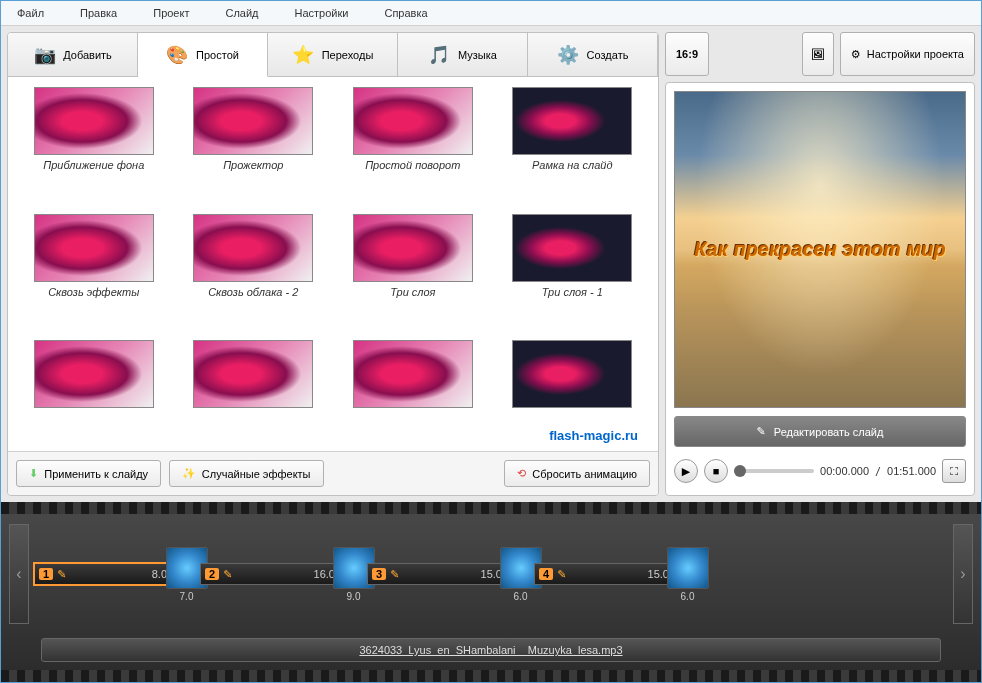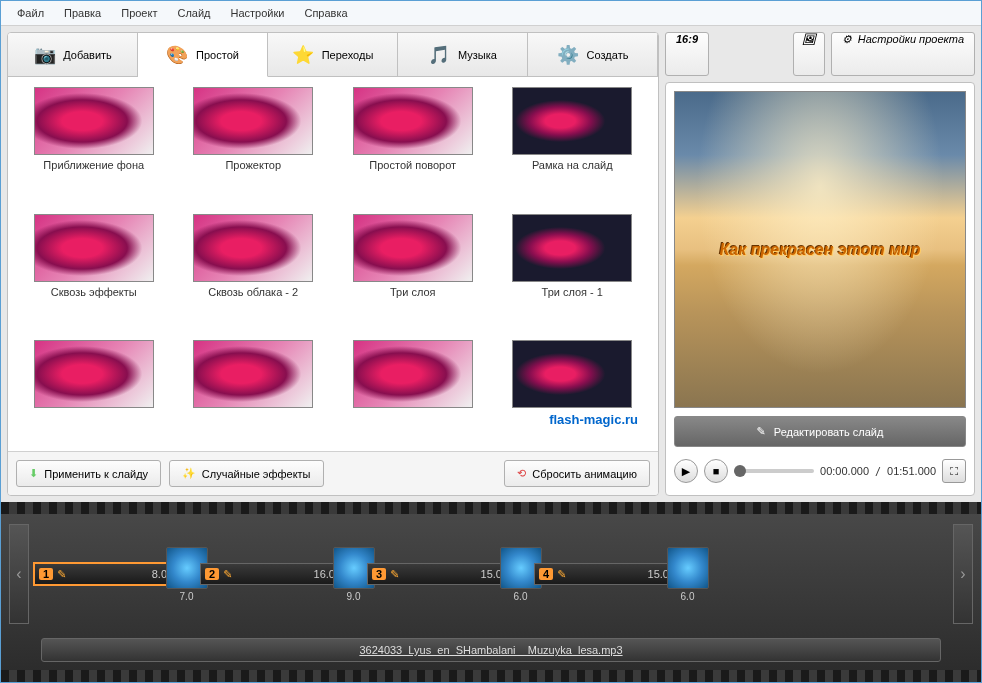--- a/index.html
+++ b/index.html
@@ -2,46 +2,46 @@
 <html><head>
 <meta charset="utf-8">
 <style>
 * { margin: 0; padding: 0; box-sizing: border-box; font-family: Tahoma, Arial, sans-serif; font-size: 11px; }
 body { background: #f0f0f0; display: flex; align-items: center; justify-content: center; height: 100vh; }
 .window { width: 982px; height: 683px; background: #fff; border: 1px solid #5a9fd4; box-shadow: 0 4px 20px rgba(0,0,0,0.3); display: flex; flex-direction: column; }
 .titlebar { background: linear-gradient(#7cc4e8, #5ab0e0); height: 24px; display: flex; align-items: center; padding: 0 4px; color: #fff; }
 .titlebar-icon { width: 16px; height: 16px; background: radial-gradient(circle, #ffcc00, #ff6600); border-radius: 50%; margin-right: 6px; }
 .titlebar-text { flex: 1; font-weight: bold; text-shadow: 0 1px 1px rgba(0,0,0,0.2); }
 .win-btn { width: 22px; height: 16px; background: rgba(255,255,255,0.3); margin-left: 2px; display: flex; align-items: center; justify-content: center; cursor: pointer; color: #fff; font-size: 10px; }
-.menubar { background: #f5f8fb; padding: 4px 8px; display: flex; gap: 4px; border-bottom: 1px solid #d0d0d0; }
+.menubar { background: #f5f8fb; padding: 4px 8px; display: flex; gap: 20px; border-bottom: 1px solid #d0d0d0; }
 .menu-item { padding: 2px 8px; cursor: pointer; color: #333; }
 .main { flex: 1; display: flex; background: #e8e8e8; padding: 6px; gap: 6px; overflow: hidden; }
 .left-panel { flex: 1; background: #fff; border: 1px solid #c0c0c0; border-radius: 4px; display: flex; flex-direction: column; overflow: hidden; }
 .tabs { display: flex; height: 44px; background: linear-gradient(#f8f8f8, #e8e8e8); border-bottom: 1px solid #c0c0c0; }
 .tab { flex: 1; display: flex; align-items: center; justify-content: center; gap: 6px; border-right: 1px solid #c0c0c0; cursor: pointer; }
 .tab.active { background: #fff; border-bottom: 1px solid #fff; margin-bottom: -1px; }
 .tab-icon { width: 24px; height: 24px; display: flex; align-items: center; justify-content: center; font-size: 18px; }
 .effects-grid { flex: 1; overflow-y: auto; padding: 10px; display: grid; grid-template-columns: repeat(4, 1fr); gap: 10px 8px; position: relative; }
-.effect-item { display: flex; flex-direction: column; align-items: center; gap: 4px; cursor: pointer; }
+.effect-item { display: flex; flex-direction: column; align-items: center; gap: 4px; cursor: pointer; font-style: italic; }
 .effect-thumb { width: 120px; height: 68px; border: 1px solid #888; background: linear-gradient(135deg, #d63384, #e685b5, #f0f0f0); position: relative; overflow: hidden; }
 .effect-thumb::before { content: ''; position: absolute; inset: 0; background: radial-gradient(ellipse at 40% 50%, #e91e63 20%, #880e4f 45%, transparent 60%); }
 .effect-thumb.dark { background: #1a1a2e; }
 .effect-thumb.dark::before { background: radial-gradient(ellipse at 40% 50%, #e91e63 15%, #880e4f 30%, transparent 45%); }
 .effect-label { font-size: 11px; color: #333; text-align: center; }
-.watermark { position: absolute; bottom: 24px; right: 20px; color: #0066cc; font-weight: bold; font-size: 13px; }
+.watermark { position: absolute; bottom: 8px; right: 20px; color: #0066cc; font-weight: bold; font-size: 13px; }
 .bottom-actions { display: flex; gap: 8px; padding: 8px; border-top: 1px solid #d0d0d0; background: #f5f5f5; }
 .action-btn { padding: 6px 12px; border: 1px solid #b0b0b0; border-radius: 3px; background: linear-gradient(#fdfdfd, #ebebeb); cursor: pointer; display: flex; align-items: center; gap: 6px; }
 .right-panel { width: 310px; display: flex; flex-direction: column; gap: 6px; }
 .right-top { display: flex; gap: 6px; height: 44px; }
-.ratio-btn, .settings-btn { border: 1px solid #b0b0b0; border-radius: 3px; background: linear-gradient(#fdfdfd, #ebebeb); display: flex; align-items: flex-start; justify-content: center; padding: 0 10px; cursor: pointer; gap: 6px; font-style: italic; }
+.ratio-btn, .settings-btn { border: 1px solid #b0b0b0; border-radius: 3px; background: linear-gradient(#fdfdfd, #ebebeb); display: flex; align-items: center; justify-content: center; padding: 0 10px; cursor: pointer; gap: 6px; }
 .ratio-btn { font-weight: bold; }
 .preview-area { flex: 1; background: #fff; border: 1px solid #c0c0c0; border-radius: 4px; padding: 8px; display: flex; flex-direction: column; gap: 8px; }
 .preview-image { flex: 1; background: linear-gradient(180deg, #4a6a8a 0%, #6a8aaa 20%, #f4d090 40%, #e8c080 50%, #d4a860 55%, #b8945a 70%, #8a7550 100%); border: 1px solid #888; display: flex; align-items: center; justify-content: center; position: relative; overflow: hidden; }
 .preview-image::before { content: ''; position: absolute; inset: 0; background: radial-gradient(ellipse at 50% 30%, rgba(255,240,200,0.8), transparent 60%); }
-.preview-text { font-size: 16px; font-weight: bold; font-style: italic; color: #cc6600; text-shadow: 1px 1px 0 #ffcc66, -1px -1px 0 #663300; z-index: 1; }
+.preview-text { font-size: 20px; font-weight: bold; font-style: italic; color: #cc6600; text-shadow: 1px 1px 0 #ffcc66, -1px -1px 0 #663300; z-index: 1; }
 .edit-slide-btn { padding: 8px; border: 1px solid #888; border-radius: 3px; background: linear-gradient(#888, #666); color: #fff; cursor: pointer; display: flex; align-items: center; justify-content: center; gap: 8px; }
 .playback { display: flex; align-items: center; gap: 6px; padding: 4px 0; }
 .play-btn { width: 24px; height: 24px; border: 1px solid #999; border-radius: 50%; background: linear-gradient(#fff, #ddd); display: flex; align-items: center; justify-content: center; cursor: pointer; }
 .progress { flex: 1; height: 4px; background: #ccc; border-radius: 2px; position: relative; }
 .progress-handle { position: absolute; left: 0; top: -4px; width: 12px; height: 12px; background: #666; border-radius: 50%; }
 .time { font-size: 10px; color: #333; font-family: monospace; }
 .timeline { height: 180px; background: linear-gradient(#4a4a4a, #2a2a2a); display: flex; flex-direction: column; }
 .film-strip { height: 12px; background: repeating-linear-gradient(90deg, #1a1a1a 0, #1a1a1a 8px, #3a3a3a 8px, #3a3a3a 16px); }
 .slides-row { flex: 1; display: flex; align-items: center; gap: 4px; padding: 8px; overflow-x: auto; }
 .slide-item { display: flex; align-items: center; gap: 4px; }

